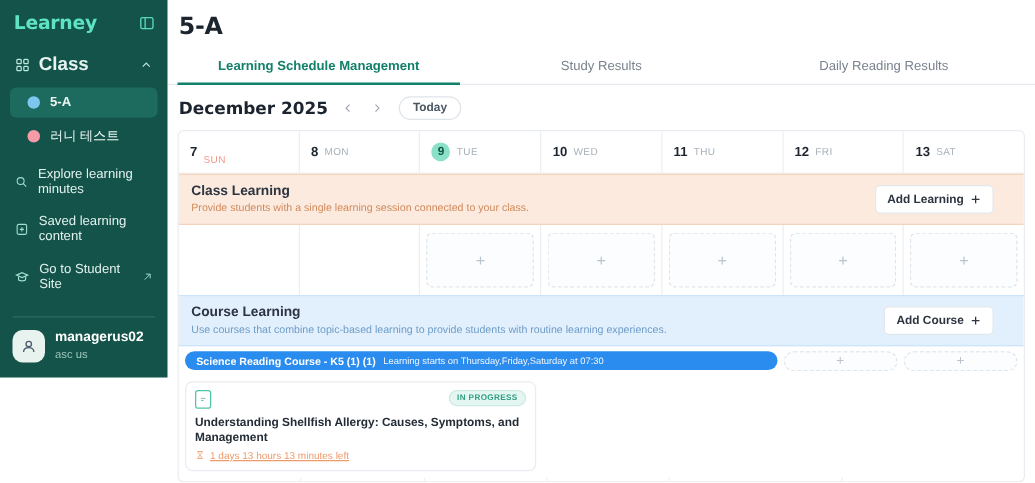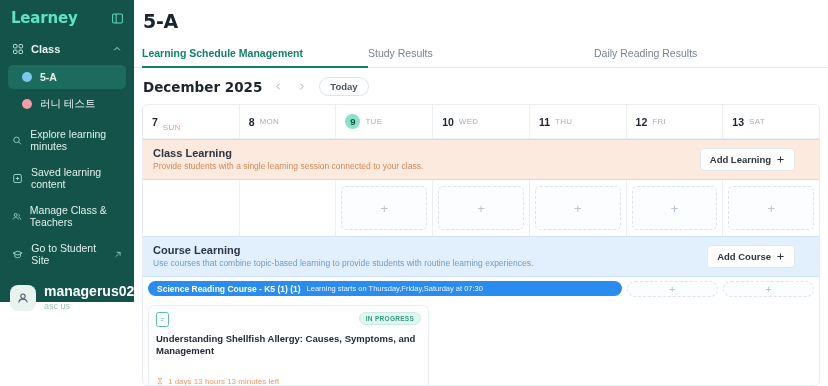--- a/index.html
+++ b/index.html
@@ -28,21 +28,21 @@
   .brand {
     font-size:15px; font-weight:700; letter-spacing:-0.2px;
     color:#5fe3c0;
     font-family:"DejaVu Sans", sans-serif;
   }
   .panel-icon { cursor:pointer; opacity:.95; display:flex; }
   .nav { padding:0 6px; }
   .nav-group-head {
     display:flex; align-items:center; gap:7px;
     padding:6px 6px 6px 6px; cursor:pointer;
-    font-size:11px; font-weight:600; color:#e6f4f0;
+    font-size:15px; font-weight:600; color:#e6f4f0;
   }
   .nav-group-head .chev { margin-left:auto; }
   .class-list { padding:2px 0 2px 0; }
   .class-item {
     display:flex; align-items:center; gap:8px;
     margin:2px 2px; padding:6px 8px 6px 14px;
     border-radius:5px; cursor:pointer;
     font-size:10.5px; color:#e9f6f2;
   }
   .class-item.active { background:#1d6b5e; font-weight:600; }
@@ -57,31 +57,31 @@
   .user-sep { height:1px; background:#2b6d61; margin:0 10px 0 10px; }
   .user-row {
     display:flex; align-items:center; gap:8px;
     padding:10px 10px 12px 10px; cursor:pointer;
   }
   .avatar {
     width:26px; height:26px; border-radius:8px;
     background:#e8f3ef; display:flex; align-items:center; justify-content:center;
     flex:0 0 26px;
   }
-  .uname { font-size:14px; font-weight:700; color:#ffffff; line-height:1.25; }
+  .uname { font-size:11px; font-weight:700; color:#ffffff; line-height:1.25; }
   .usub { font-size:9px; color:#9dc6bc; line-height:1.3; }
 
   
   .main { flex:1; height:386px; background:#fff; display:flex; flex-direction:column; overflow:hidden; }
   .page-title { font-size:19px; font-weight:700; color:#1c2430; padding:10px 0 8px 9px; letter-spacing:-.3px;
                 font-family:"DejaVu Sans", sans-serif; }
 
   .tabs { display:flex; border-bottom:1px solid #e7ebef; padding:0 8px; }
   .tab {
-    flex:1; text-align:left; padding:7px 0 8px; cursor:pointer;
+    flex:1; text-align:center; padding:7px 0 8px; cursor:pointer;
     font-size:10.5px; color:#78828e; position:relative;
   }
   .tab.active { color:#13806c; font-weight:600; }
   .tab.active:after {
     content:""; position:absolute; left:0; right:0; bottom:-1px; height:2px; background:#13806c;
   }
 
   .toolbar { display:flex; align-items:center; gap:9px; padding:9px 0 8px 9px; }
   .month { font-size:13.5px; font-weight:700; color:#1c2430; font-family:"DejaVu Sans", sans-serif; }
   .navbtn { width:14px; height:14px; display:flex; align-items:center; justify-content:center;
@@ -152,21 +152,21 @@
   .docicon {
     width:13px; height:15px; border:1.2px solid #53c4a8; border-radius:2.5px;
     display:flex; align-items:center; justify-content:center; flex:0 0 13px;
   }
   .badge {
     margin-left:auto; border-radius:9px; padding:2px 6px; font-size:6.5px;
     font-weight:700; letter-spacing:.3px; white-space:nowrap;
   }
   .badge.prog { background:#e4f6f1; color:#2f9d82; border:1px solid #c9ebe2; }
   .card-title { font-size:9.5px; font-weight:700; color:#232c36; margin-top:6px; line-height:1.3; }
-  .card-meta { display:flex; align-items:center; gap:4px; margin-top:19px; font-size:8px; }
+  .card-meta { display:flex; align-items:center; gap:4px; margin-top:2px; font-size:8px;text-decoration:underline; }
   .card-meta.orange { color:#ef9a6a; }
 </style>
 </head>
 <body>
 
 <aside class="sidebar">
 
   <div class="brand-row">
     <div class="brand">Learney</div>
     <span class="panel-icon">
@@ -213,29 +213,20 @@
 
     <div class="nav-item">
       <svg width="13" height="13" viewBox="0 0 16 16" fill="none" stroke="#9fded0" stroke-width="1.3">
         <rect x="2.5" y="2.2" width="11" height="11.6" rx="1.8"></rect>
         <line x1="8" y1="5.6" x2="8" y2="10.4"></line>
           <line x1="5.6" y1="8" x2="10.4" y2="8"></line>
       </svg>
       <span>Saved learning content</span>
     </div>
 
-    <div class="nav-item">
-      <svg width="13" height="13" viewBox="0 0 16 16" fill="none" stroke="#9fded0" stroke-width="1.3">
-        <circle cx="6" cy="5.4" r="2.4"></circle>
-          <path d="M1.8 13c0-2.4 1.9-3.8 4.2-3.8S10.2 10.6 10.2 13"></path>
-        <path d="M10.6 4.2a2.2 2.2 0 0 1 0 4.2"></path>
-          <path d="M11.4 9.6c1.8.3 2.9 1.5 2.9 3.4"></path>
-      </svg>
-      <span>Manage Class &amp; Teachers</span>
-    </div>
 
     <div class="nav-item">
       <svg width="13" height="13" viewBox="0 0 16 16" fill="none" stroke="#9fded0" stroke-width="1.3">
         <path d="M1.6 6L8 3.2 14.4 6 8 8.8z"></path>
           <path d="M4 7.6v3.1c0 1 1.8 1.9 4 1.9s4-.9 4-1.9V7.6"></path>
       </svg>
       <span>Go to Student Site</span>
       <svg class="ext" width="9" height="9" viewBox="0 0 16 16" fill="none" stroke="#9fded0" stroke-width="1.6">
         <line x1="3.5" y1="12.5" x2="12.5" y2="3.5"></line>
           <polyline points="5.5,3.5 12.5,3.5 12.5,10.5"></polyline>

